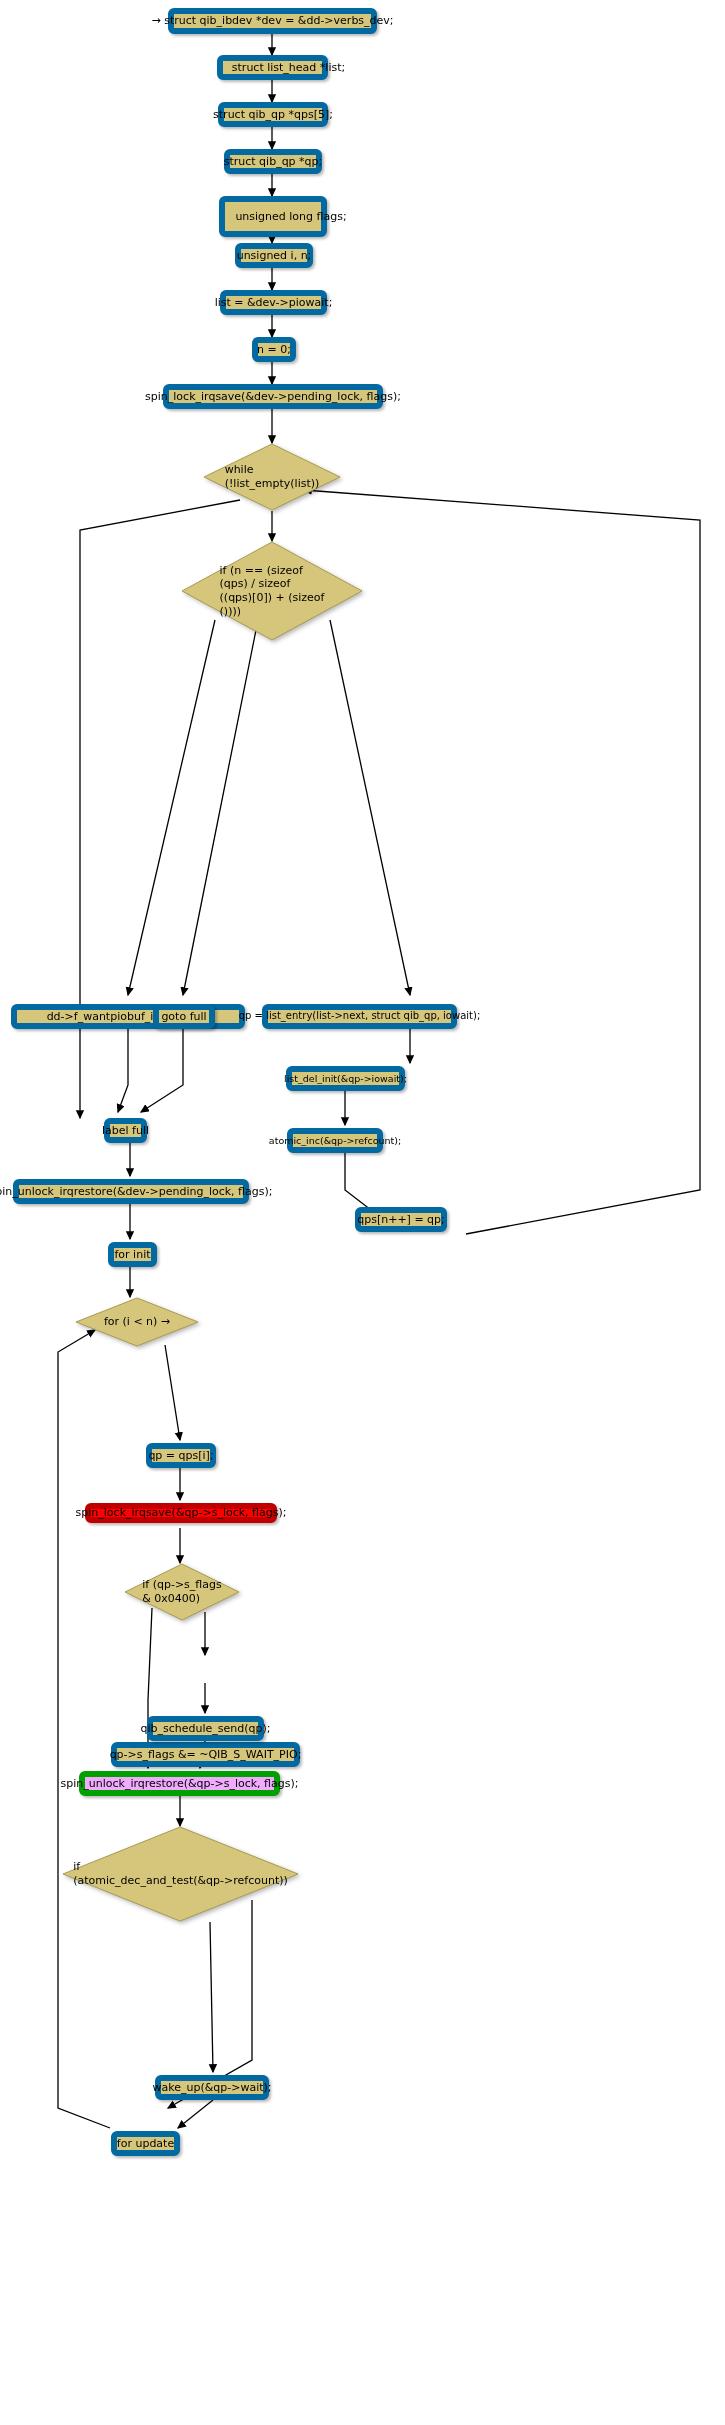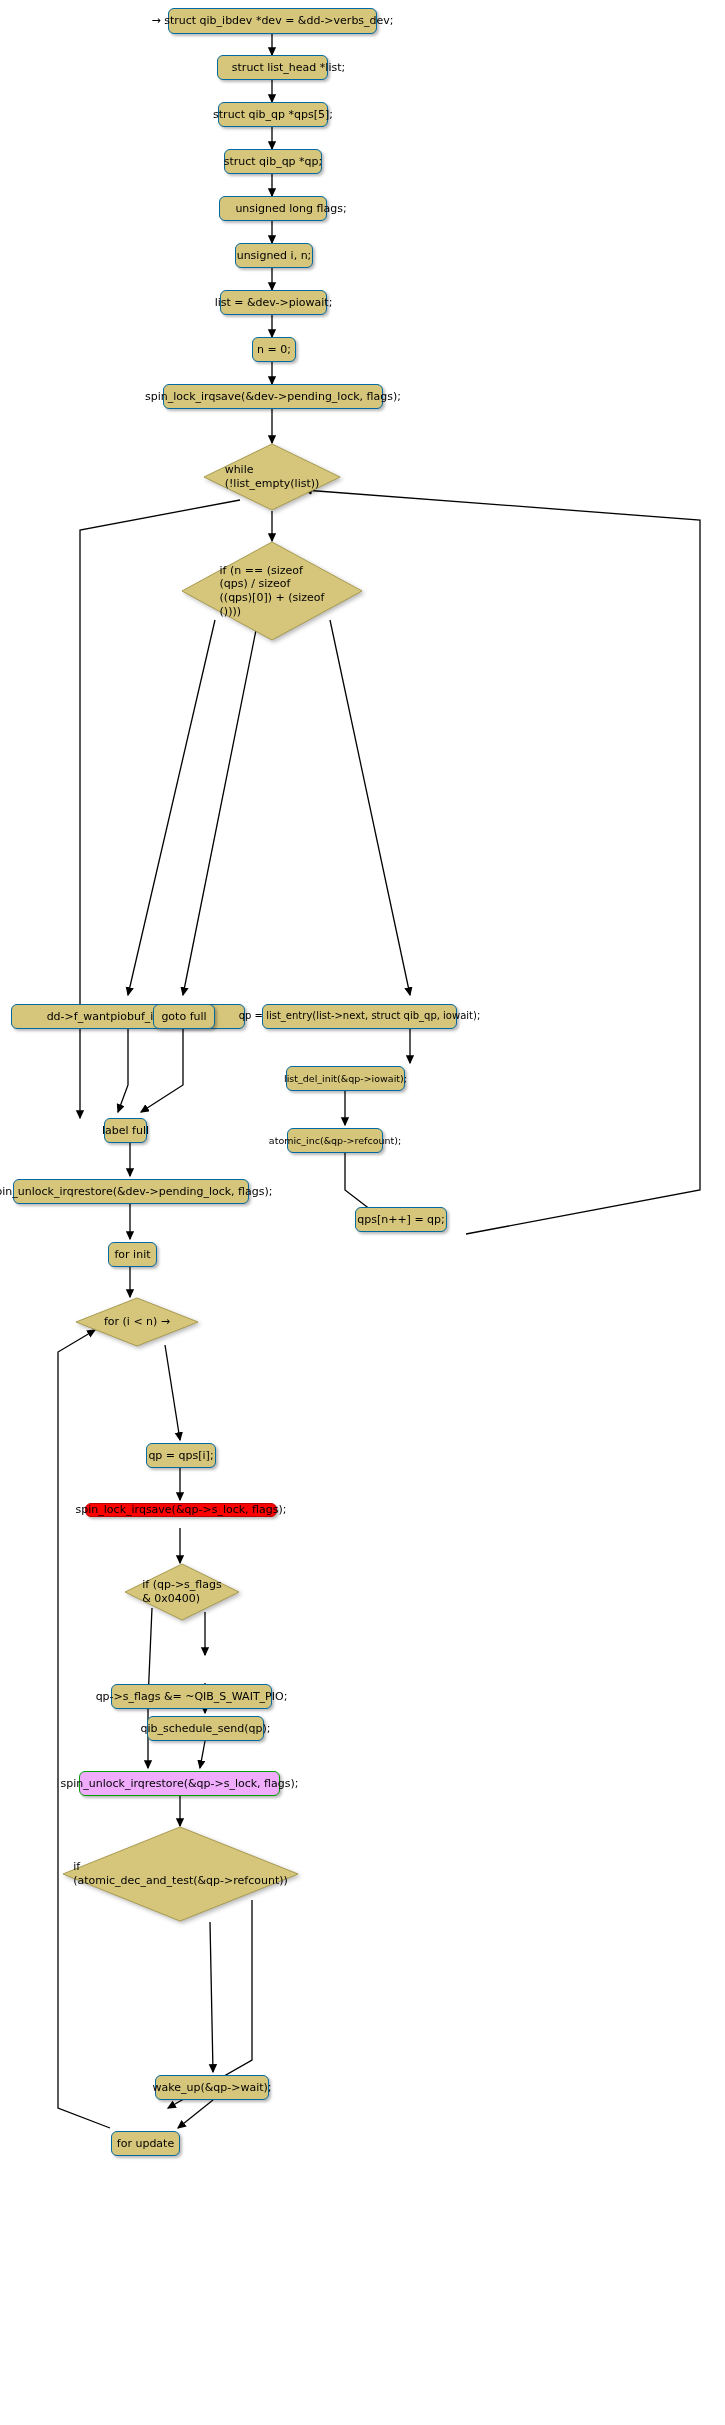--- a/index.html
+++ b/index.html
@@ -23,21 +23,21 @@
     align-items:center;
     justify-content:center;
     text-align:center;
     font-size:11px;
     line-height:1.25;
     color:#000000;
     white-space:nowrap;
   }
   .act {
     background:#D6C67B;
-    border:1px solid #0369a1;
+    border:6px solid #0369a1;
     border-radius:6px;
     box-shadow:2px 2px 3px rgba(0,0,0,0.28);
     padding:4px 8px;
   }
   .act.red   { background:#FF0000; border-color:#C00000; }
   .act.green { background:#f0abfc; border-color:#00A000; }
   .diamond-wrap {
     position:absolute;
     display:flex;
     align-items:center;
@@ -142,21 +142,21 @@
   </div>
 
   <div class="node act" style="left:218px; top:102px; width:110px; height:25px;">
     <span>struct qib_qp *qps[5];</span>
   </div>
 
   <div class="node act" style="left:224px; top:149px; width:98px; height:25px;">
     <span>struct qib_qp *qp;</span>
   </div>
 
-  <div class="node act" style="left:219px; top:196px; width:108px; height:25px;padding-left:44px;">
+  <div class="node act" style="left:219px; top:196px; width:108px; height:41px;padding-left:44px;">
     <span>unsigned long flags;</span>
   </div>
 
   <div class="node act" style="left:235px; top:243px; width:78px; height:25px;">
     <span>unsigned i, n;</span>
   </div>
 
   <div class="node act" style="left:220px; top:290px; width:107px; height:25px;">
     <span>list = &amp;dev-&gt;piowait;</span>
   </div>
@@ -239,21 +239,21 @@
   </div>
 
   <div class="diamond-wrap" style="left:124px; top:1563px; width:116px; height:58px;">
     <svg class="diamond-shape" viewBox="0 0 116 58" preserveAspectRatio="none">
       <polygon points="58,1 115,29 58,57 1,29" fill="#D6C67B" stroke="#A89A4E" stroke-width="1"></polygon>
     </svg>
     <span class="diamond-label">if (qp-&gt;s_flags
 &amp; 0x0400)</span>
   </div>
 
-  <div class="node act" style="left:111px; top:1684px; width:161px; height:25px;">
+  <div class="node act" style="left:111px; top:1742px; width:189px; height:25px;">
     <span>qp-&gt;s_flags &amp;= ~QIB_S_WAIT_PIO;</span>
   </div>
 
   <div class="node act" style="left:147px; top:1716px; width:117px; height:25px;">
     <span>qib_schedule_send(qp);</span>
   </div>
 
   <div class="node act green" style="left:79px; top:1771px; width:201px; height:25px;">
     <span>spin_unlock_irqrestore(&amp;qp-&gt;s_lock, flags);</span>
   </div>

